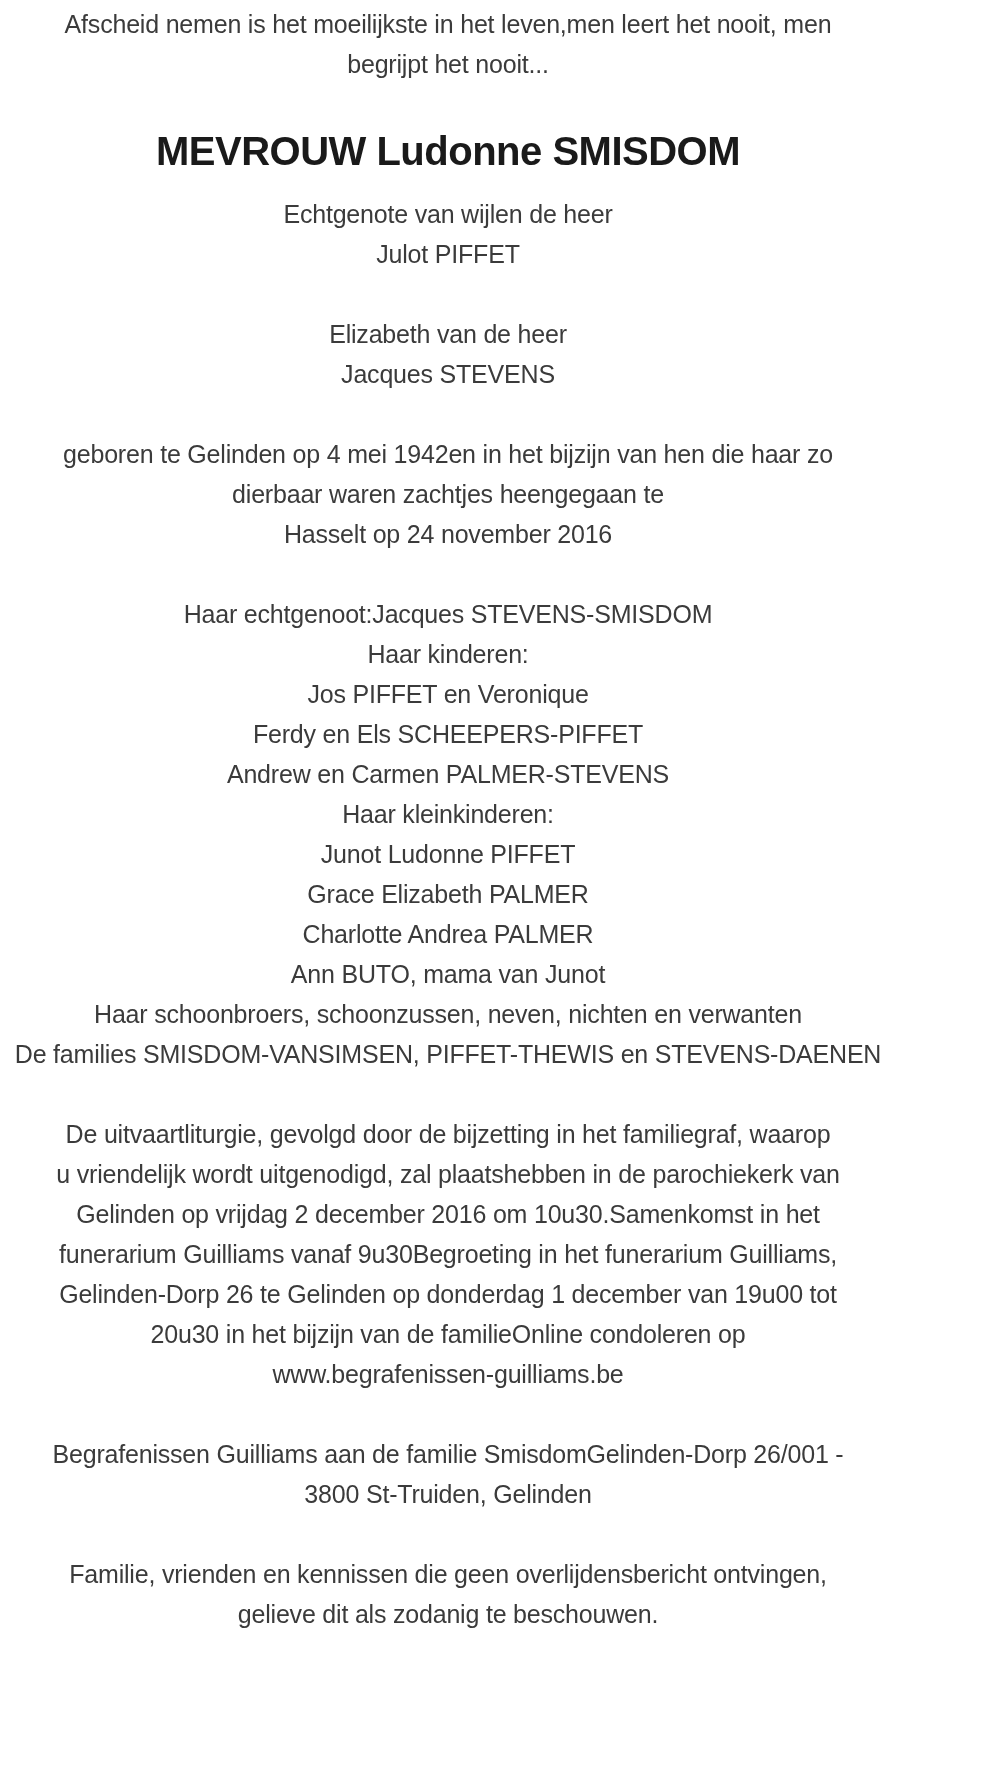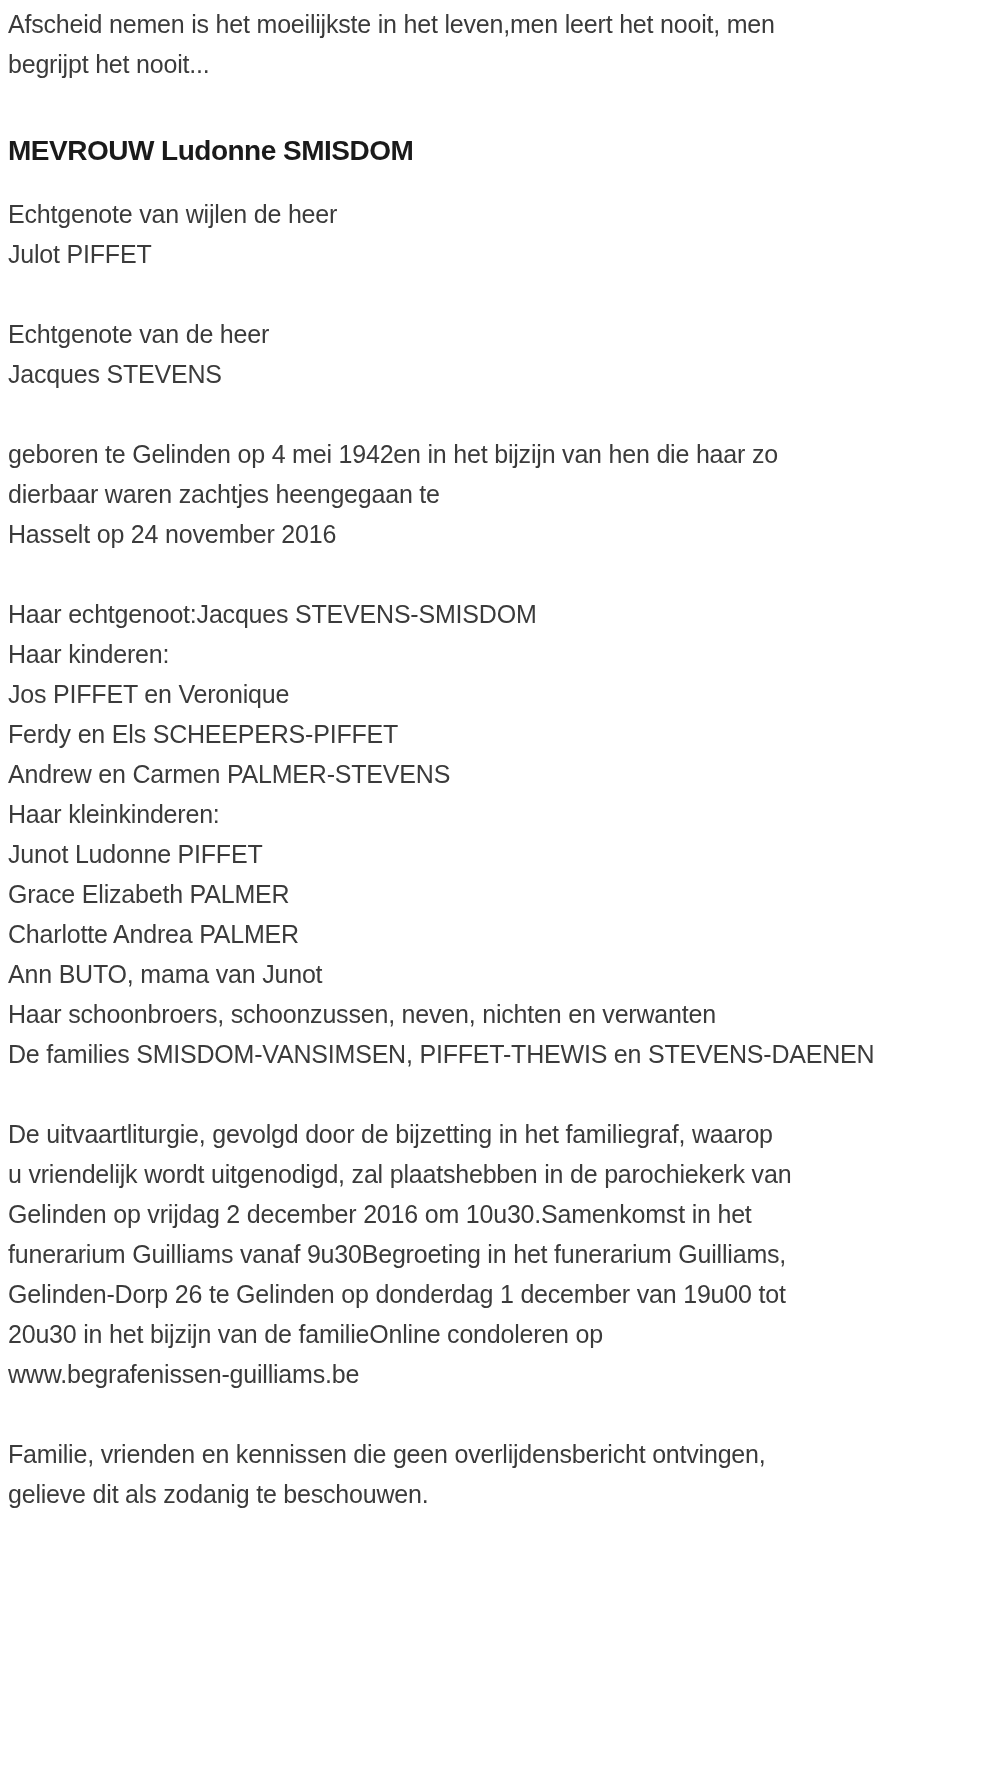--- a/index.html
+++ b/index.html
@@ -14,28 +14,29 @@
     font-family: "Liberation Sans", "DejaVu Sans", sans-serif;
     font-size: 25px;
     line-height: 40px;
     color: #3b3b3b;
     -webkit-font-smoothing: antialiased;
   }
   .content {
     padding: 4px 16px 0 8px;
     box-sizing: border-box;
     width: 904px;
+    text-align: center;
   }
   p {
     margin: 0 0 40px 0;
     white-space: pre-line;
     letter-spacing: -0.2px;
   }
   h1.deceased-name {
-    font-size: 28px;
+    font-size: 40px;
     line-height: 54px;
     font-weight: 700;
     color: #1a1a1a;
     margin: 0;
     letter-spacing: -0.5px;
     white-space: pre-line;
   }
   p.after-heading {
     margin-top: 16px;
   }
@@ -47,21 +48,21 @@
 
   <p>Afscheid nemen is het moeilijkste in het leven,men leert het nooit, men
 begrijpt het nooit...</p>
 
 
   <h1 class="deceased-name">MEVROUW Ludonne SMISDOM</h1>
 
   <p class="after-heading">Echtgenote van wijlen de heer
 Julot PIFFET</p>
 
-  <p>Echtgenote van de heer
+  <p>Elizabeth van de heer
 Jacques STEVENS</p>
 
   <p>geboren te Gelinden op 4 mei 1942en in het bijzijn van hen die haar zo
 dierbaar waren zachtjes heengegaan te
 Hasselt op 24 november 2016</p>
 
   <p>Haar echtgenoot:Jacques STEVENS-SMISDOM
 Haar kinderen:
 Jos PIFFET en Veronique
 Ferdy en Els SCHEEPERS-PIFFET
@@ -76,17 +77,19 @@
 
   <p>De uitvaartliturgie, gevolgd door de bijzetting in het familiegraf, waarop
 u vriendelijk wordt uitgenodigd, zal plaatshebben in de parochiekerk van
 Gelinden op vrijdag 2 december 2016 om 10u30.Samenkomst in het
 funerarium Guilliams vanaf 9u30Begroeting in het funerarium Guilliams,
 Gelinden-Dorp 26 te Gelinden op donderdag 1 december van 19u00 tot
 20u30 in het bijzijn van de familieOnline condoleren op
 www.begrafenissen-guilliams.be</p>
 
 
+  <p>Begrafenissen Guilliams aan de familie SmisdomGelinden-Dorp 26/001 -
+3800 St-Truiden, Gelinden</p>
 
   <p>Familie, vrienden en kennissen die geen overlijdensbericht ontvingen,
 gelieve dit als zodanig te beschouwen.</p>
 
 </div>
 
 </body></html>

